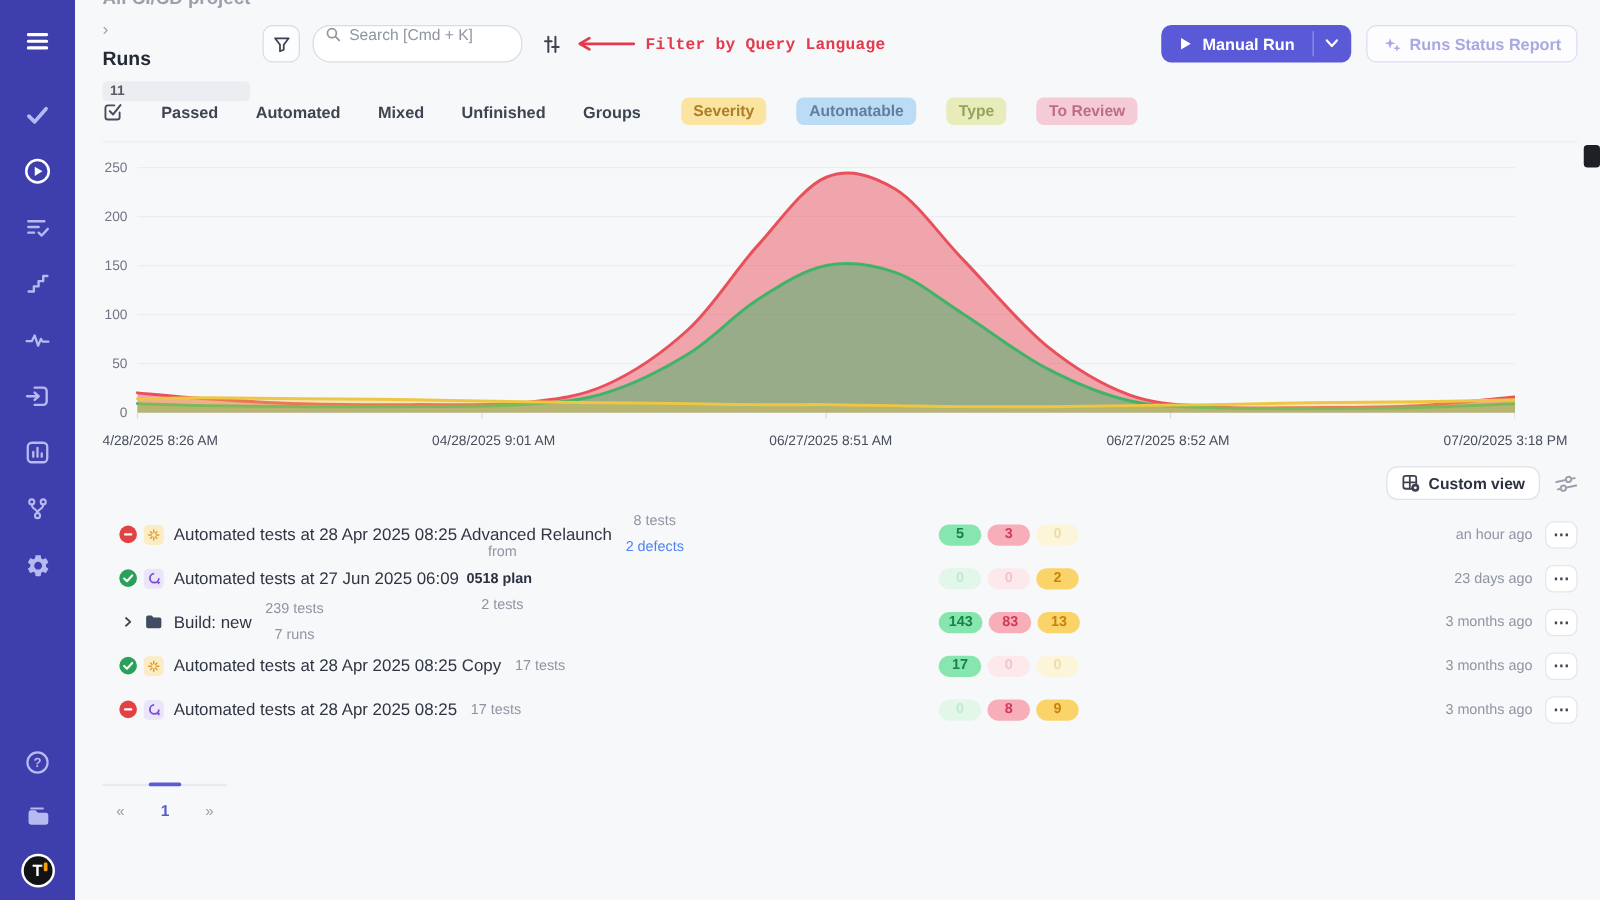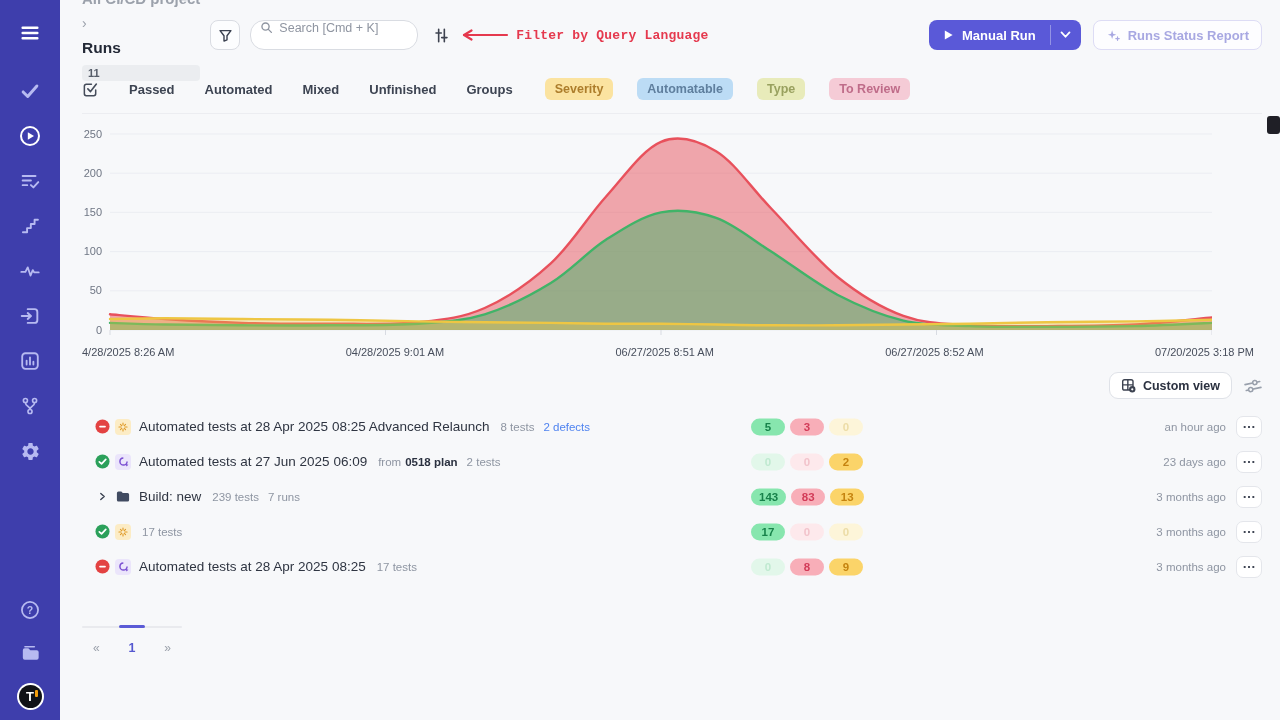--- a/index.html
+++ b/index.html
@@ -63,21 +63,21 @@
 
   
   .runs-list { margin-top:10px; }
   .run-row { position:relative; height:35px; display:flex; align-items:center; padding-left:12px; cursor:pointer; }
   .cell-icon { display:flex; align-items:center; justify-content:center; width:16px; height:16px; flex:0 0 auto; }
   .cell-icon + .cell-icon { margin-left:5px; }
   .type-chip { width:16px; height:16px; border-radius:4px; display:flex; align-items:center; justify-content:center; flex:0 0 auto; margin-left:5px; }
   .type-chip.sparkles { background:#fcecc5; }
   .type-chip.automation { background:#ebe5fb; }
   .run-title { font-size:13.5px; color:#2f3542; margin-left:8px; white-space:nowrap; }
-  .run-meta { display:flex; align-items:center; gap:9px; margin-left:11px; font-size:11.5px; white-space:nowrap; }
+  .run-meta { display:flex; align-items:center; gap:9px; margin-left:11px; font-size:11.5px; white-space:nowrap;flex-direction:column; }
   .meta-muted { color:#8e95a2; }
   .meta-link { color:#4f83f0; cursor:pointer; }
   .meta-bold { color:#2b3140; font-weight:700; margin-left:-5px; }
   .badge-group { position:absolute; left:669px; top:50%; transform:translateY(-50%); display:flex; gap:5px; }
   .run-badge { min-width:34px; height:17px; border-radius:9px; padding:0 8px; font-size:11.5px; font-weight:700; display:flex; align-items:center; justify-content:center; }
   .run-time { position:absolute; right:36px; top:50%; transform:translateY(-50%); font-size:11.5px; color:#8e95a2; white-space:nowrap; }
   .more-btn { position:absolute; right:0; top:50%; transform:translateY(-50%); width:26px; height:22px; border:1px solid #e4e6eb; border-radius:7px; background:#ffffff; color:#3f4553; font-size:13px; font-weight:700; display:flex; align-items:center; justify-content:center; cursor:pointer; line-height:0; }
 
   
   .pagination { margin-top:42px; width:100px; }
@@ -398,20 +398,21 @@
             <svg width="15" height="15" viewBox="0 0 16 16">
               <circle cx="8" cy="8" r="7.5" fill="#2ba05a"></circle>
               <path d="M4.6 8.3 L7 10.6 L11.5 5.7" fill="none" stroke="#ffffff" stroke-width="1.8" stroke-linecap="round" stroke-linejoin="round"></path>
             </svg>
           </span>
           <span class="type-chip sparkles">
             <svg width="12" height="12" viewBox="0 0 16 16">
               <path d="M8 2.6 V5.4 M8 10.6 V13.4 M2.6 8 H5.4 M10.6 8 H13.4 M4.6 4.6 L6.2 6.2 M9.8 9.8 L11.4 11.4 M11.4 4.6 L9.8 6.2 M6.2 9.8 L4.6 11.4" stroke="#df9a28" stroke-width="1.5" stroke-linecap="round"></path>
             </svg>
           </span>
+          <span class="run-title">Automated tests at 28 Apr 2025 08:25 Copy</span>
           <span class="run-meta">
             <span class="meta-muted">17 tests</span>
           </span>
           <span class="badge-group">
             <span class="run-badge" style="background:#87e6ae;color:#17824a">17</span>
             <span class="run-badge" style="background:#fde9ec;color:#f2c3cb">0</span>
             <span class="run-badge" style="background:#fdf5d9;color:#ecdca6">0</span>
           </span>
           <span class="run-time">3 months ago</span>
           <span class="more-btn">⋯</span>

